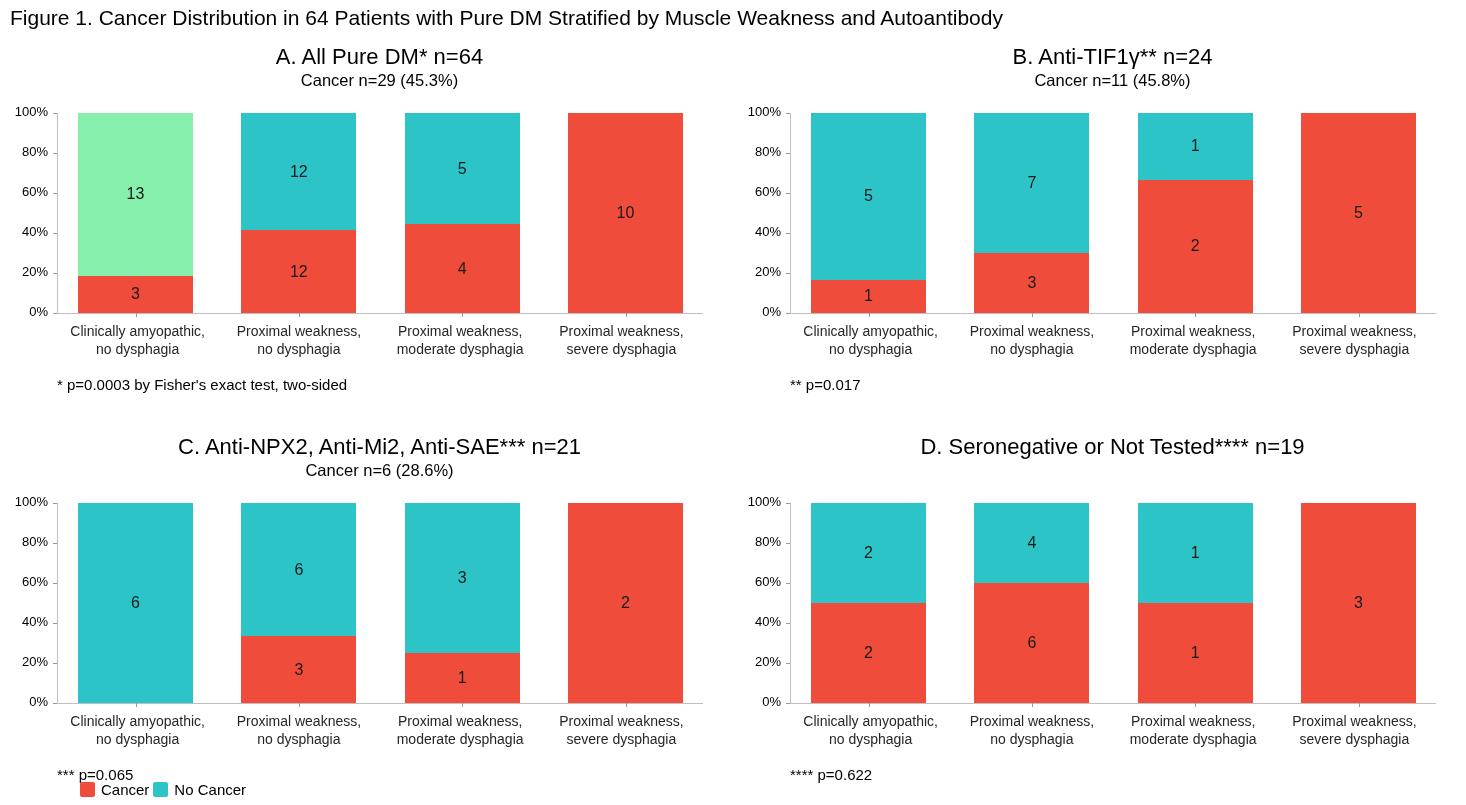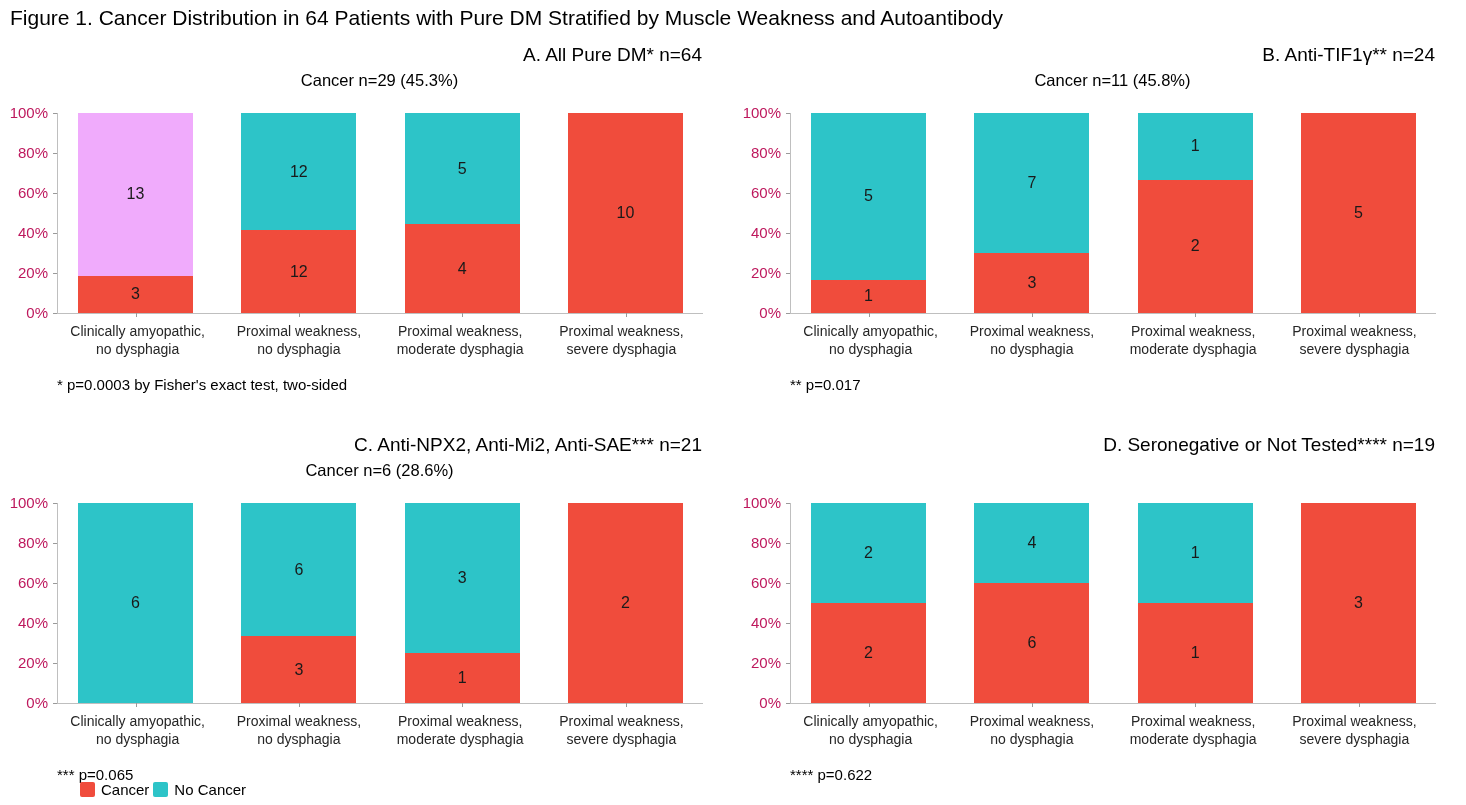--- a/index.html
+++ b/index.html
@@ -6,23 +6,23 @@
   body{
     width:1466px;height:805px;background:#ffffff;
     font-family:"Liberation Sans", sans-serif;color:#000;
     position:relative;overflow:hidden;
   }
   .figure-title{
     position:absolute;left:10px;top:6px;font-size:21px;letter-spacing:0;
     white-space:nowrap;color:#000;
   }
   .panel{position:absolute;width:733px;height:390px;}
-  .panel-title{position:absolute;top:6px;left:57px;width:645px;text-align:right;font-size:19px;}
+  .panel-title{position:absolute;top:6px;left:57px;width:645px;text-align:center;font-size:22px;}
   .panel-subtitle{position:absolute;top:33px;left:57px;width:645px;text-align:center;font-size:16.5px;}
-  .ylab{position:absolute;left:0;width:48px;text-align:right;font-size:15px;color:#be185d;}
+  .ylab{position:absolute;left:0;width:48px;text-align:right;font-size:13px;color:#000000;}
   .ytick{position:absolute;left:53px;width:4px;height:1px;background:#9a9a9a;}
   .plot{
     position:absolute;left:57px;top:75px;width:645px;height:200px;
     border-left:1px solid #bfbfbf;border-bottom:1px solid #bfbfbf;
   }
   .bars{
     position:absolute;left:0;top:0;right:0;bottom:0;
     display:flex;justify-content:space-between;align-items:flex-end;padding:0 20px;
   }
   .bar{position:relative;width:115px;height:100%;}
@@ -55,21 +55,21 @@
     <div class="ylab" style="top: 106px;">80%</div>
     <div class="ytick" style="top: 114.5px;"></div>
     <div class="ylab" style="top: 66px;">100%</div>
     <div class="ytick" style="top: 74.5px;"></div>
     <div class="plot">
       <div class="bars">
         <div class="bar">
           <div class="seg" style="bottom: 0px; height: 18.75%; background: rgb(240, 76, 60);">
             <div class="seglabel">3</div>
           </div>
-          <div class="seg" style="bottom: 18.75%; height: 81.25%; background: #f0abfc; margin-top: 21px;">
+          <div class="seg" style="bottom: 18.75%; height: 81.25%; background: #86efac; margin-top: 21px;">
             <div class="seglabel">13</div>
           </div>
         </div>
         <div class="bar">
           <div class="seg" style="bottom: 0px; height: 41.3793%; background: rgb(240, 76, 60);">
             <div class="seglabel">12</div>
           </div>
           <div class="seg" style="bottom: 41.3793%; height: 58.6207%; background: rgb(45, 196, 200);">
             <div class="seglabel">12</div>
           </div>

